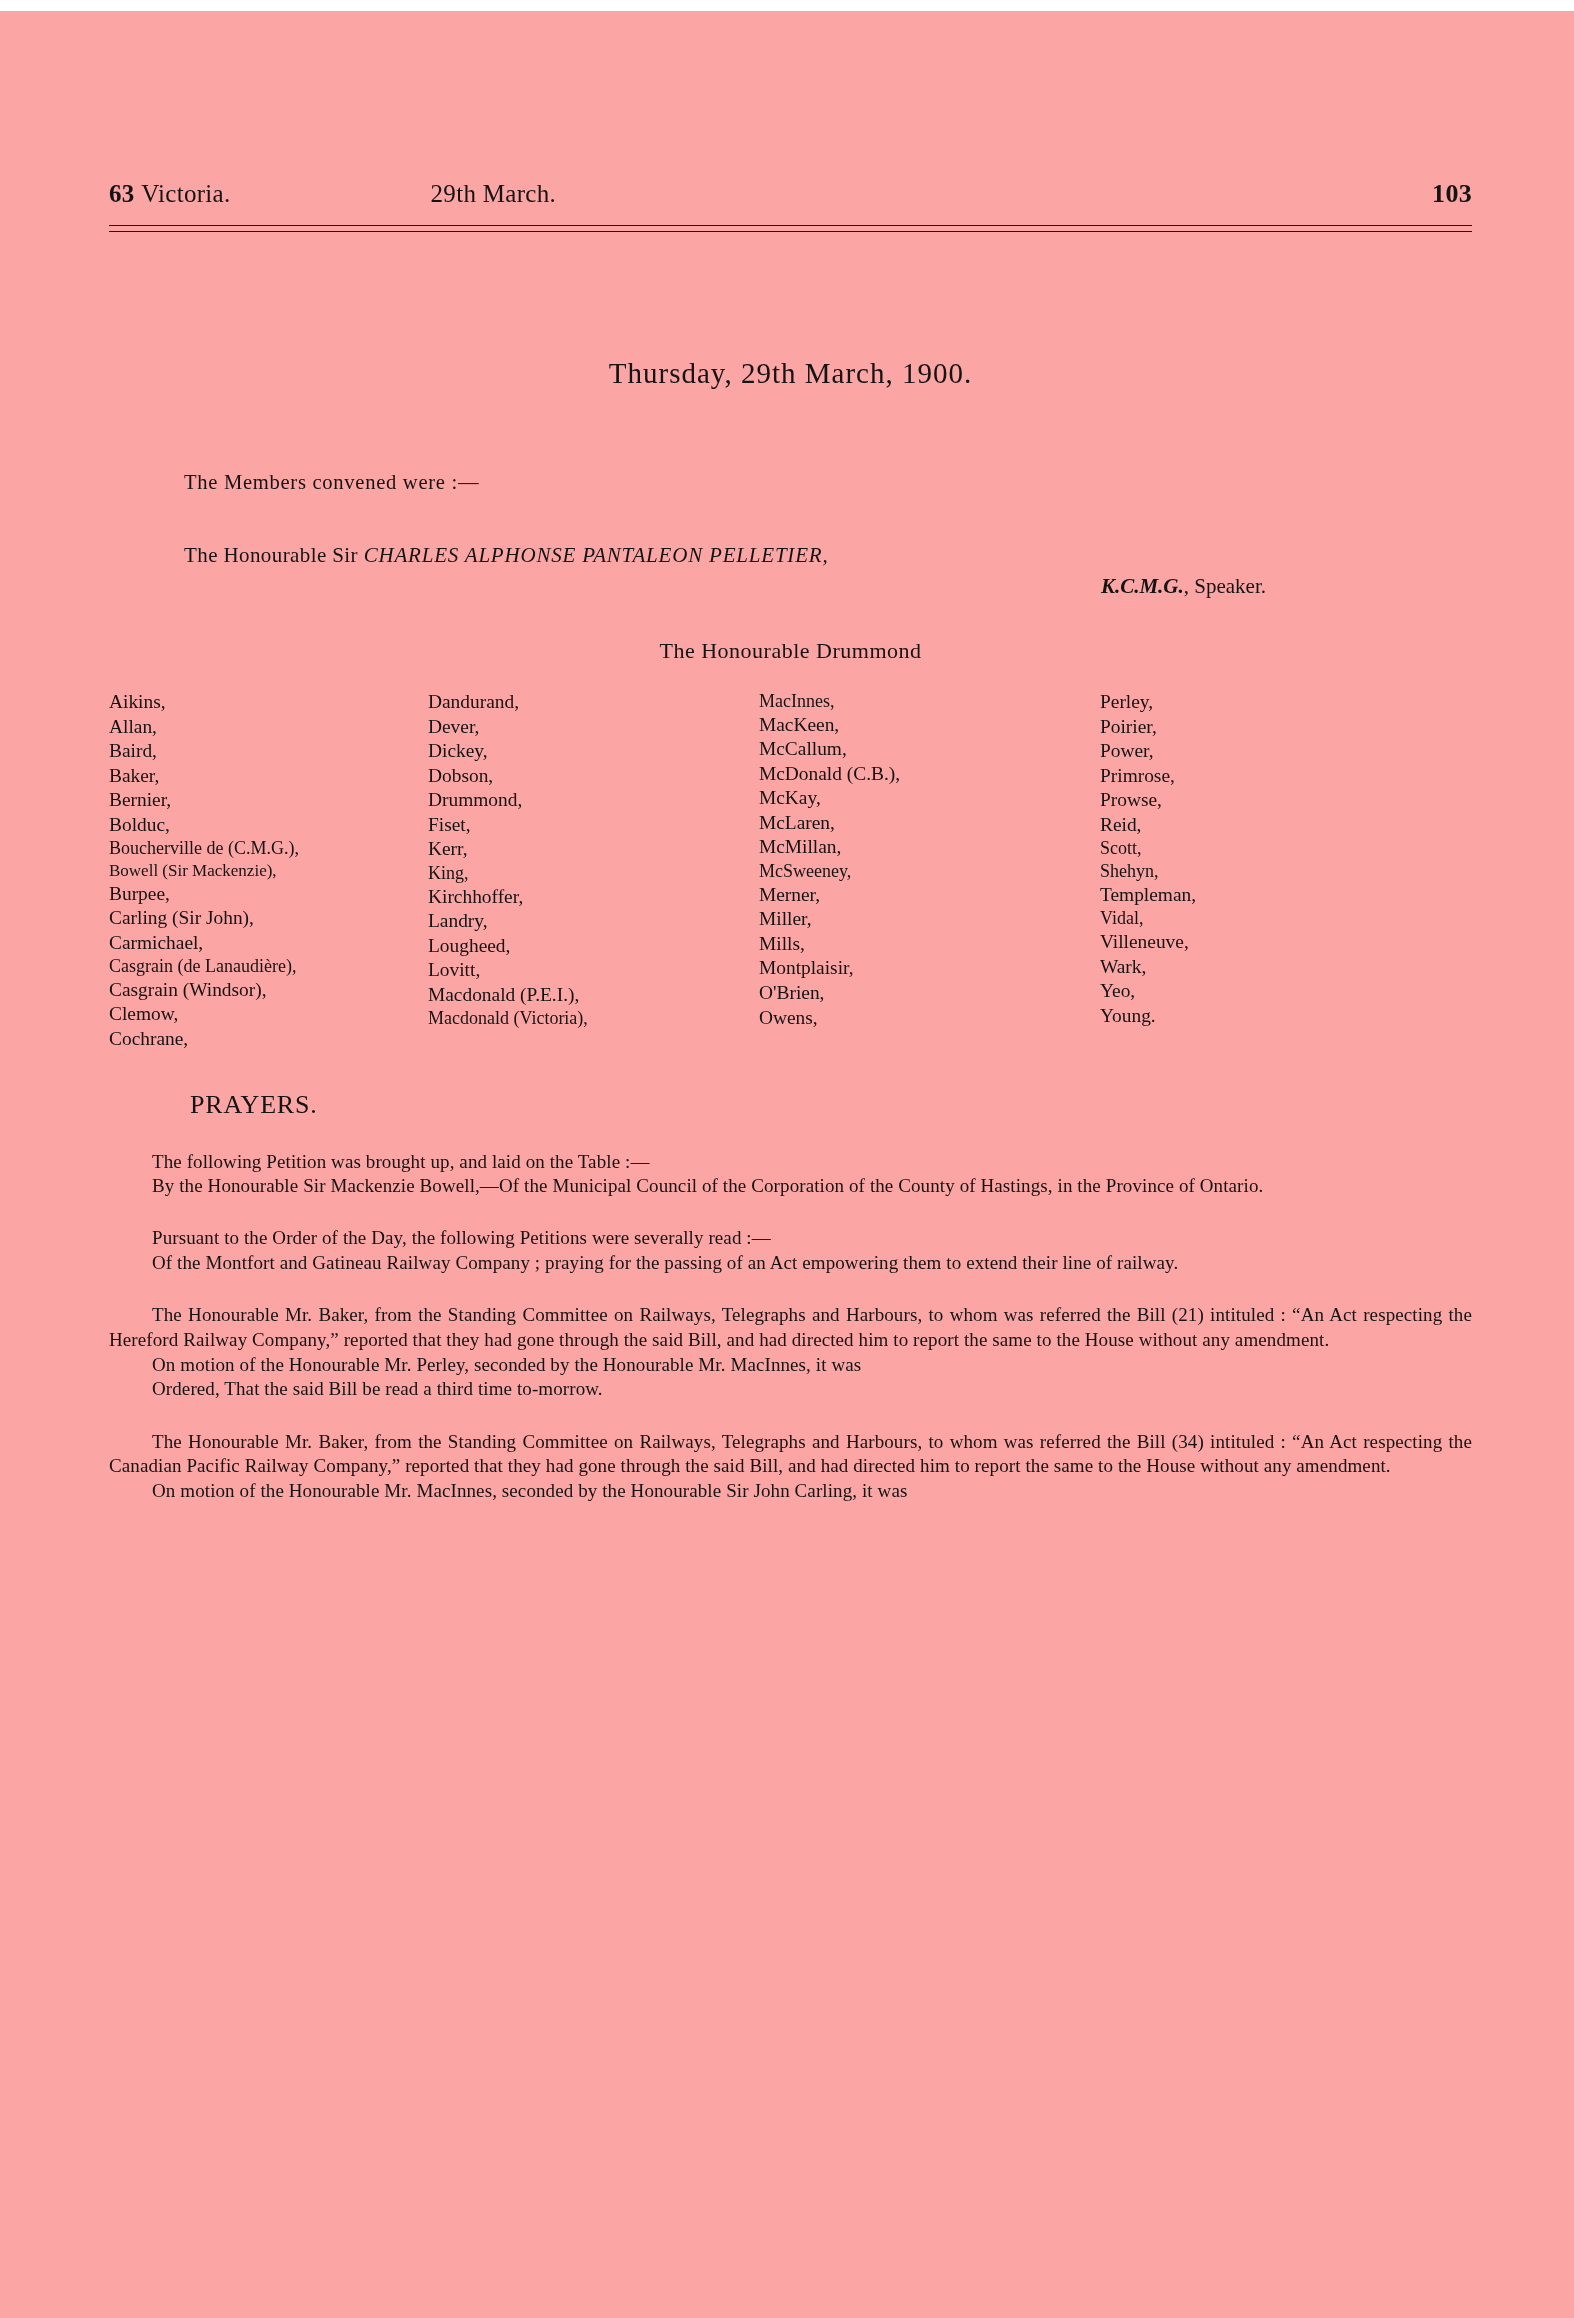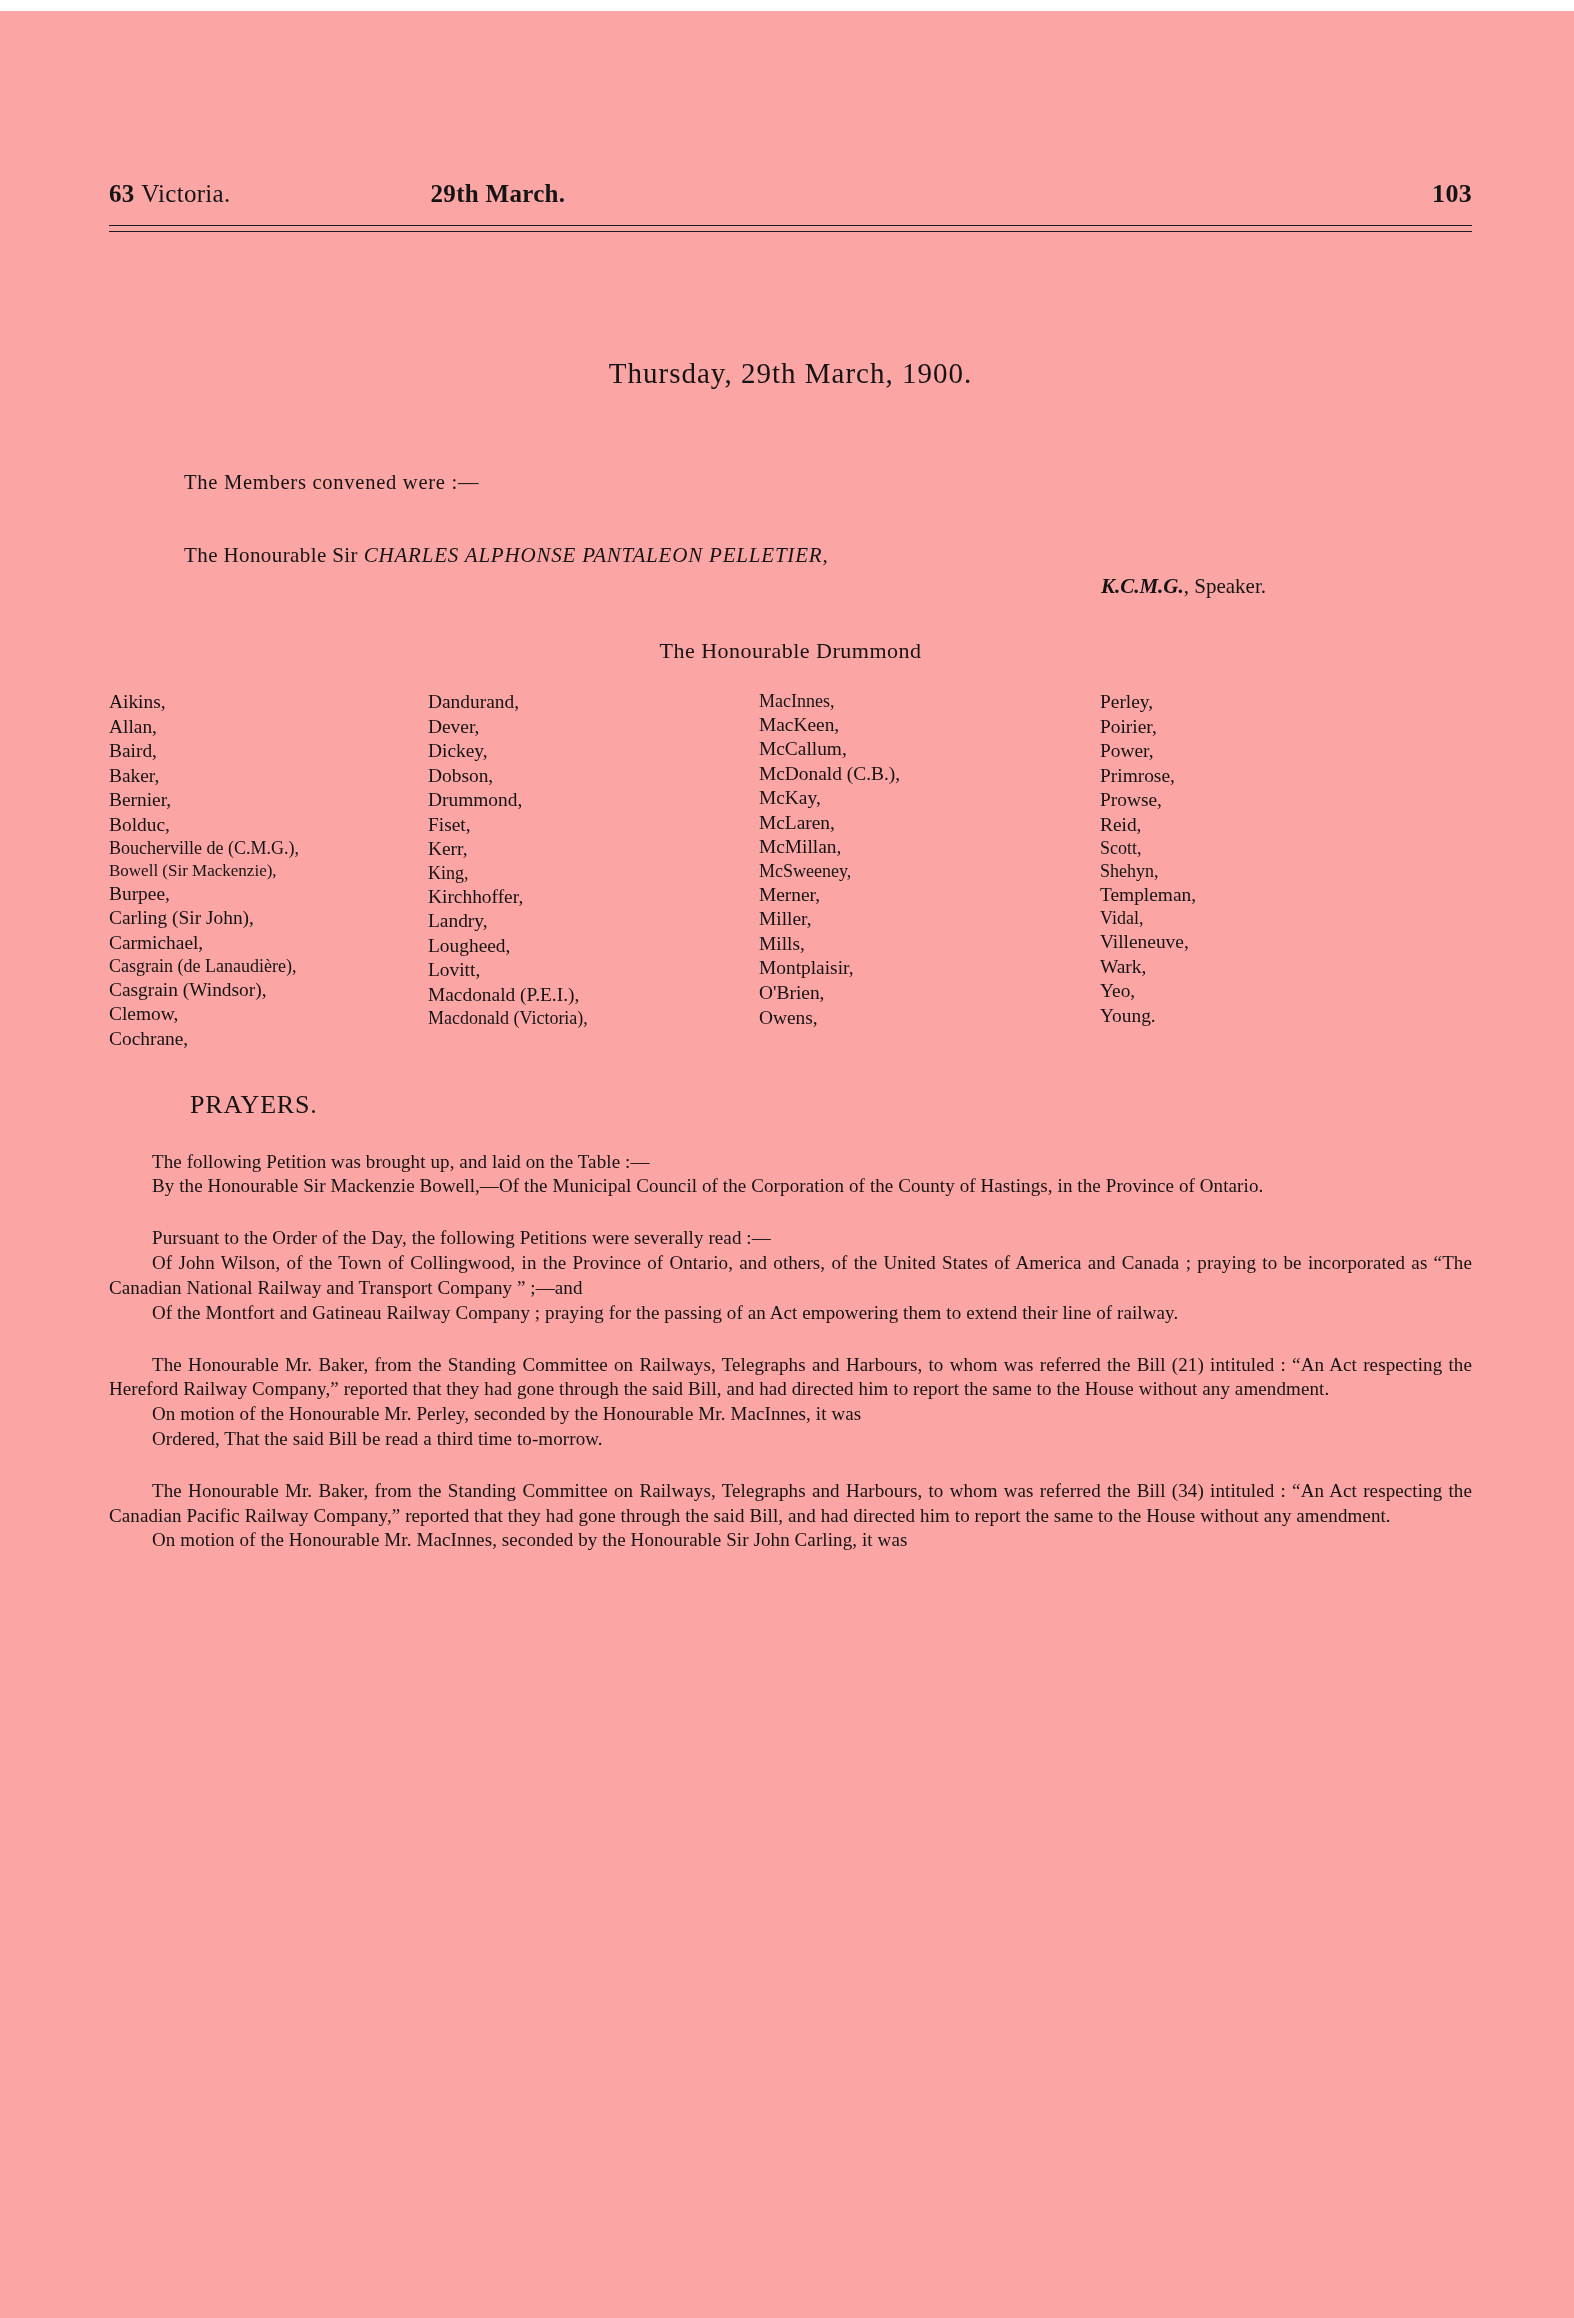--- a/index.html
+++ b/index.html
@@ -33,21 +33,21 @@
   .runhead {
     display: flex;
     align-items: baseline;
     justify-content: space-between;
     font-size: 25px;
     letter-spacing: 0.3px;
   }
   .runhead .left { font-weight: 700; }
   .runhead .left .rest { font-weight: 400; }
   .runhead .center {
-    font-weight: 700;
+    font-weight: 400;
     margin-left: 75px;
     margin-right: auto;
     padding-left: 125px;
     margin-top: 25px;
   }
   .runhead .right {
     font-weight: 700;
     font-size: 26px;
   }
   .rule {
@@ -236,21 +236,20 @@
       </div>
     </div>
 
     <div class="prayers">PRAYERS.</div>
 
     <div class="body-block">
       <p class="para lead">The following Petition was brought up, and laid on the Table :—</p>
       <p class="para">By the Honourable Sir Mackenzie Bowell,—Of the Municipal Council of the Corporation of the County of Hastings, in the Province of Ontario.</p>
 
       <p class="para gap">Pursuant to the Order of the Day, the following Petitions were severally read :—</p>
-      <p class="para">Of John Wilson, of the Town of Collingwood, in the Province of Ontario, and others, of the United States of America and Canada ; praying to be incorporated as “The Canadian National Railway and Transport Company ” ;—and</p>
       <p class="para">Of the Montfort and Gatineau Railway Company ; praying for the passing of an Act empowering them to extend their line of railway.</p>
 
       <p class="para gap">The Honourable Mr. Baker, from the Standing Committee on Railways, Telegraphs and Harbours, to whom was referred the Bill (21) intituled : “An Act respecting the Hereford Railway Company,” reported that they had gone through the said Bill, and had directed him to report the same to the House without any amendment.</p>
       <p class="para">On motion of the Honourable Mr. Perley, seconded by the Honourable Mr. MacInnes, it was</p>
       <p class="para">Ordered, That the said Bill be read a third time to-morrow.</p>
 
       <p class="para gap">The Honourable Mr. Baker, from the Standing Committee on Railways, Telegraphs and Harbours, to whom was referred the Bill (34) intituled : “An Act respecting the Canadian Pacific Railway Company,” reported that they had gone through the said Bill, and had directed him to report the same to the House without any amendment.</p>
       <p class="para">On motion of the Honourable Mr. MacInnes, seconded by the Honourable Sir John Carling, it was</p>
     </div>
 

